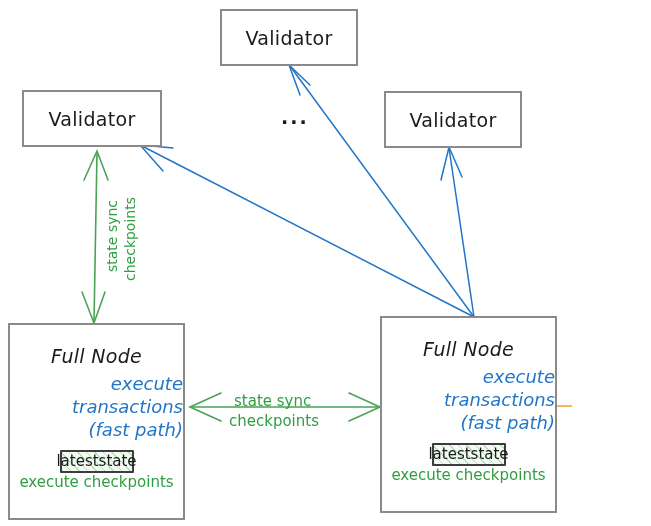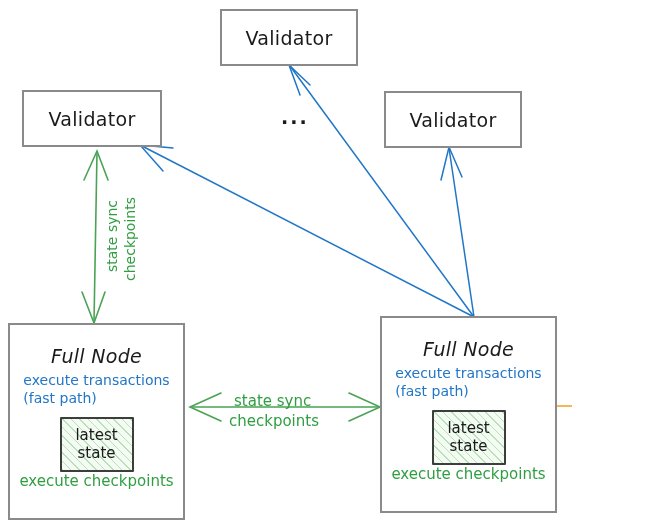--- a/index.html
+++ b/index.html
@@ -49,42 +49,42 @@
     box-sizing: border-box;
   }
   .fullnode-title {
     font-size: 19px;
     color: #1a1a1a;
     font-style: italic;
     margin-bottom: 5px;
     letter-spacing: 0.3px;
   }
   .fullnode-blue {
-    font-size: 14px;
+    font-size: 18px;
     color: #2176c7;
-    text-align: left;
+    text-align: right;
     line-height: 1.28;
+    font-style: italic;
   }
   .state-box {
     margin-top: 9px;
     width: 74px;
     height: 62px;
     border: 2px solid #3d3d3d;
     border-radius: 1px;
     background-color: #f4fbf3;
     background-image: repeating-linear-gradient(
       45deg,
       rgba(95,185,100,0.40) 0px,
       rgba(95,185,100,0.40) 1px,
       rgba(255,255,255,0) 1px,
       rgba(255,255,255,0) 6px
     );
     display: flex;
-    flex-direction: column;
-    align-items: center;
+    align-items: flex-start;
     justify-content: center;
     box-sizing: border-box;
   }
   .state-line {
     font-size: 15px;
     color: #1a1a1a;
     line-height: 1.25;
   }
   .fullnode-green {
     font-size: 15px;

